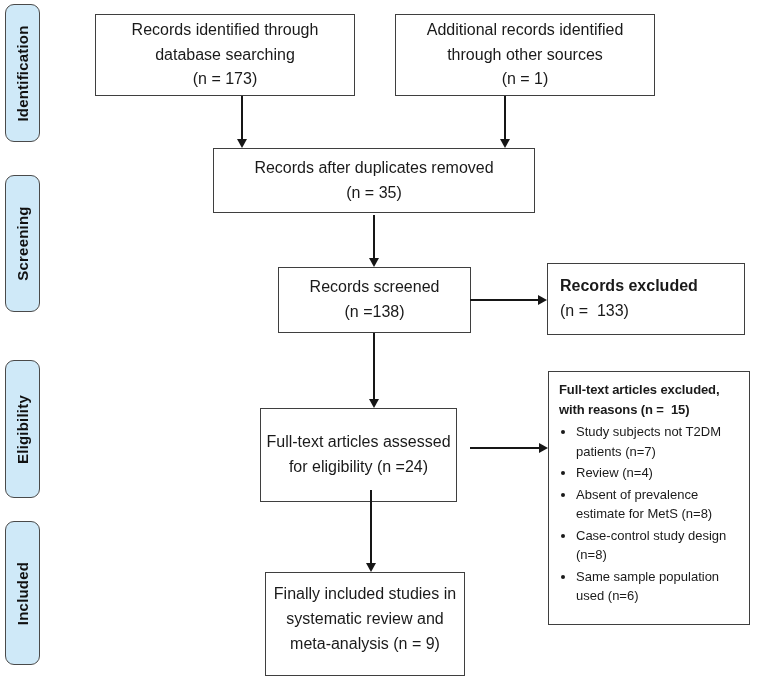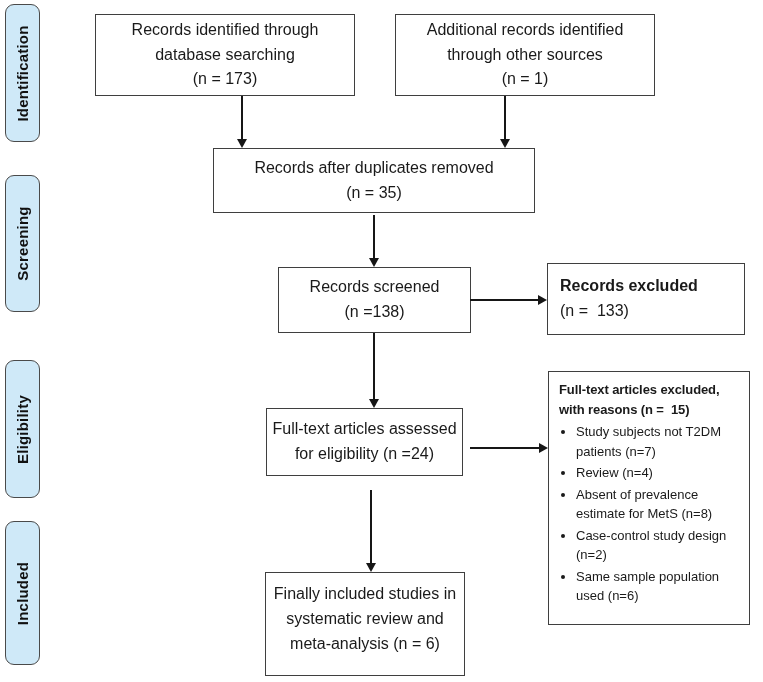--- a/index.html
+++ b/index.html
@@ -152,41 +152,41 @@
   <div class="box center" style="left:278px; top:267px; width:193px; height:66px;">
     <span class="pre">Records screened
 (n =138)</span>
   </div>
 
   <div class="box left" style="left:547px; top:263px; width:198px; height:72px;">
     <span class="bold">Records excluded</span>
     <span class="pre">(n =  133)</span>
   </div>
 
-  <div class="box center" style="left:266px; top:408px; width:197px; height:68px;">
+  <div class="box center" style="left:260px; top:408px; width:197px; height:94px;">
     <span class="pre">Full-text articles assessed
 for eligibility (n =24)</span>
   </div>
 
   <div class="box reasons" style="left:548px; top:371px; width:202px; height:254px;">
     <div class="title">Full-text articles excluded,
 with reasons (n =  15)</div>
     <ul>
       <li>Study subjects not T2DM patients (n=7)</li>
       <li>Review (n=4)</li>
       <li>Absent of prevalence estimate for MetS (n=8)</li>
-      <li>Case-control study design (n=2)</li>
+      <li>Case-control study design (n=8)</li>
       <li>Same sample population used (n=6)</li>
     </ul>
   </div>
 
   <div class="box top-center" style="left:265px; top:572px; width:200px; height:104px;">
     <span class="pre">Finally included studies in
 systematic review and
-meta-analysis (n = 6)</span>
+meta-analysis (n = 9)</span>
   </div>
 
   <div class="arrow-v" style="left:237px; top:96px; height:52px;">
     <div class="shaft"></div>
     <div class="head"></div>
   </div>
   <div class="arrow-v" style="left:500px; top:96px; height:52px;">
     <div class="shaft"></div>
     <div class="head"></div>
   </div>

